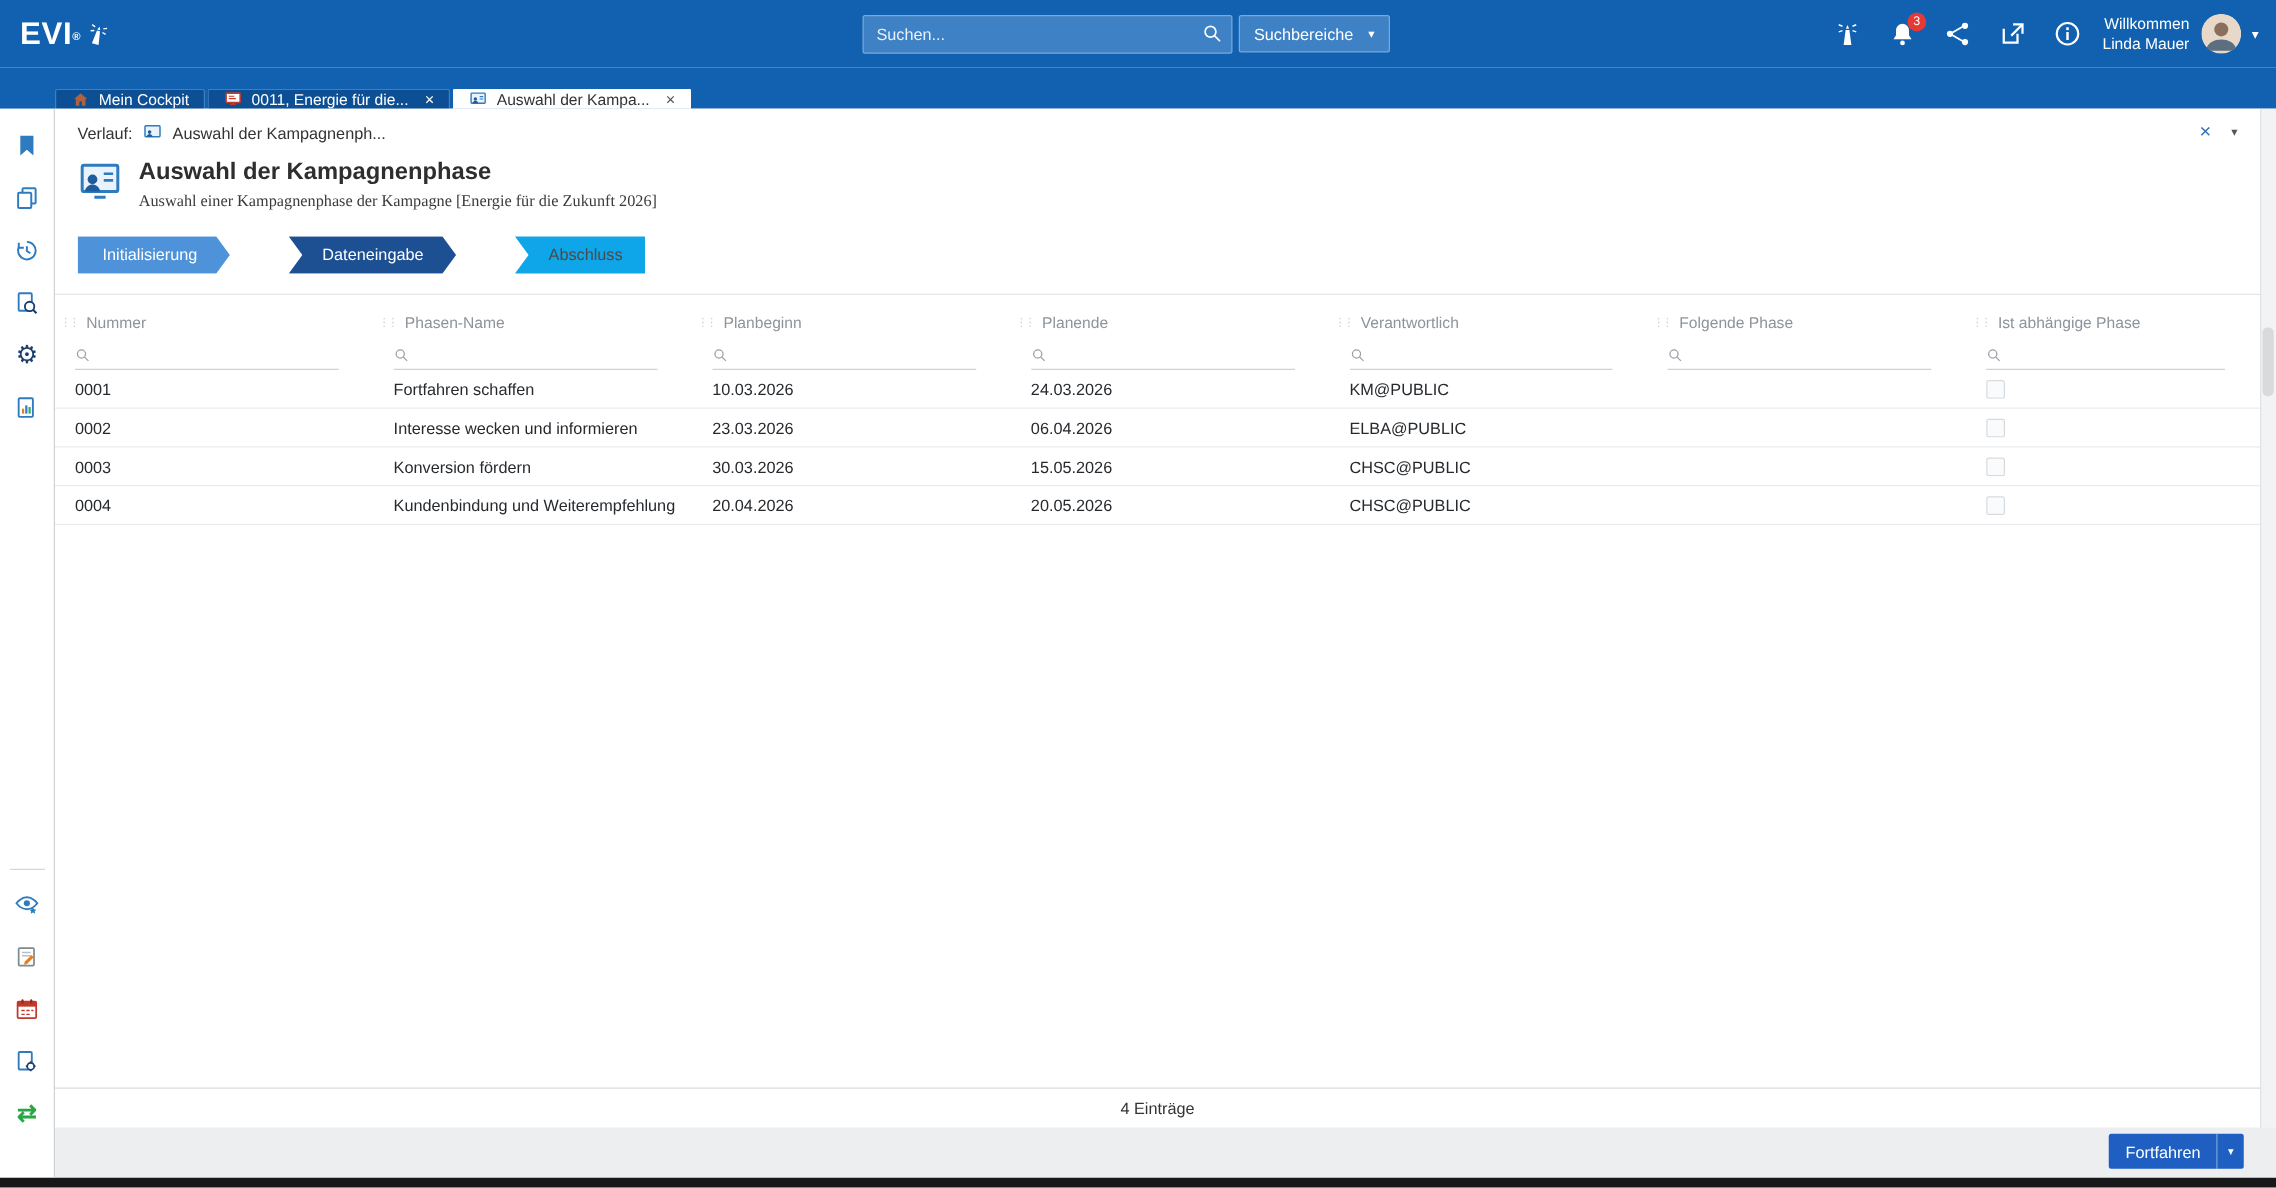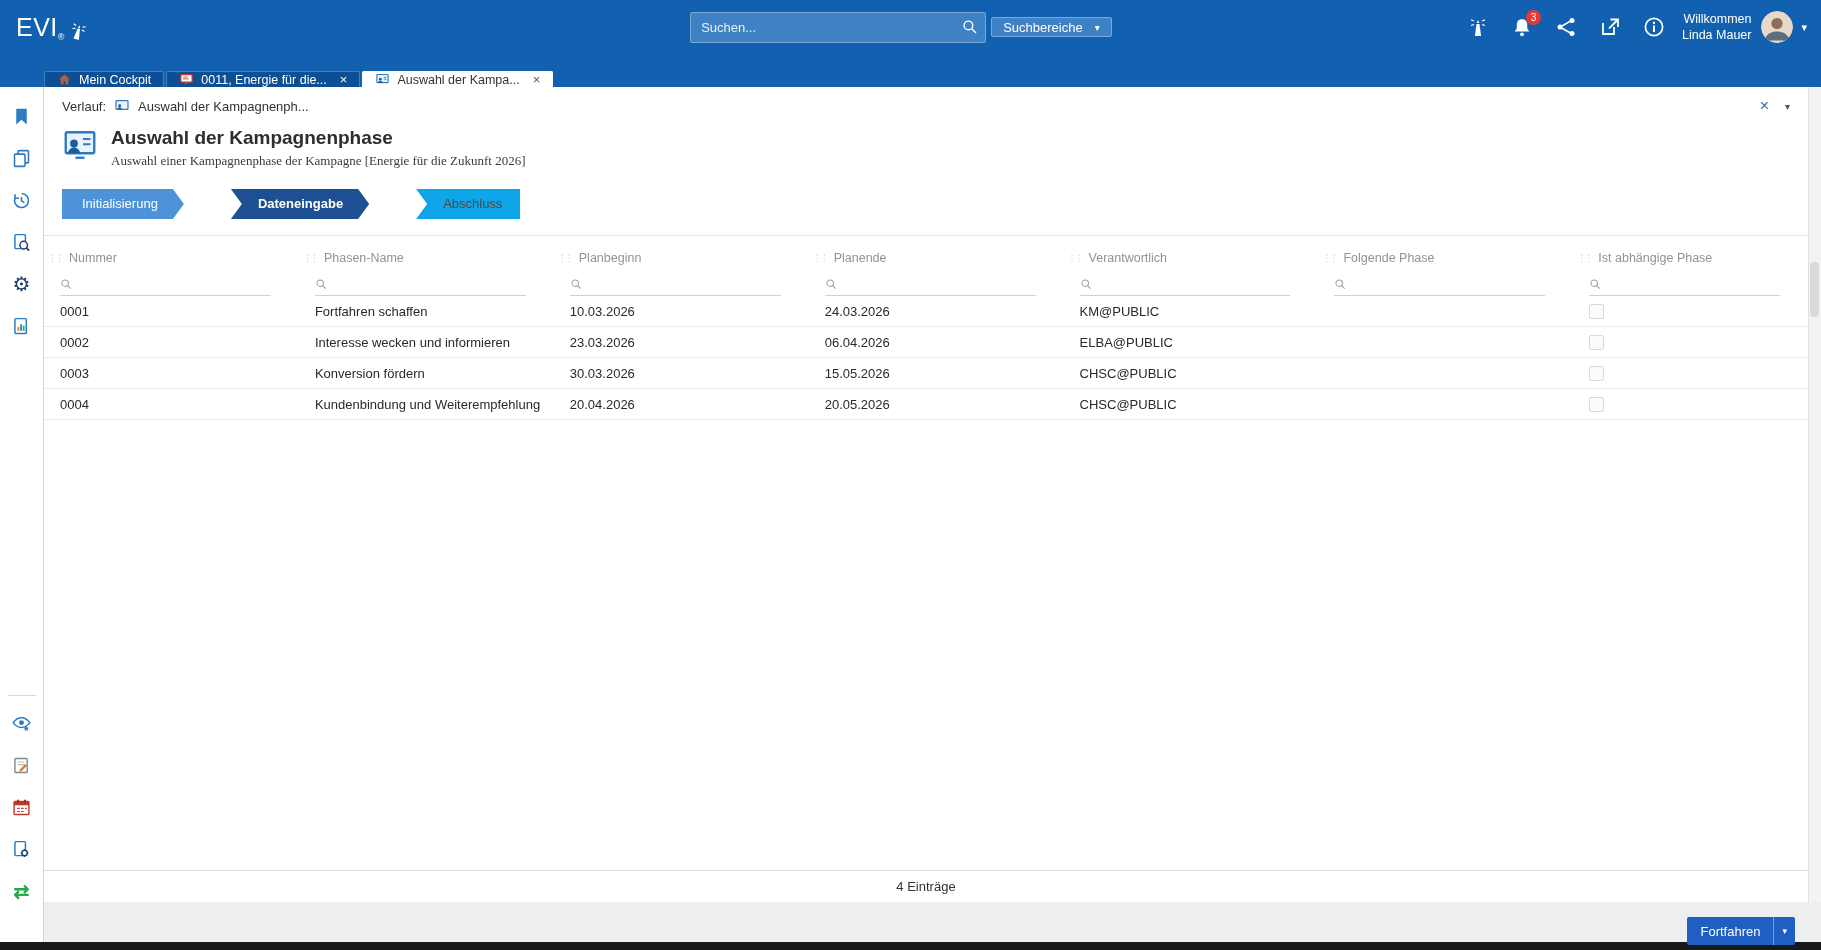--- a/index.html
+++ b/index.html
@@ -2,29 +2,29 @@
 <html><head>
 <meta charset="utf-8">
 <style>
   * { box-sizing: border-box; margin: 0; padding: 0; }
   html,body { width: 1821px; height: 950px; }
   body { font-family: "Liberation Sans", sans-serif; background: #17181a; overflow: hidden; }
   .app { display: flex; flex-direction: column; height: 942px; background: #eceef0; }
 
   
   .topbar { height: 54px; background: #1161b0; display: flex; align-items: center; padding: 0 14px 0 16px; color: #fff; flex: 0 0 auto; }
-  .logo { display: flex; align-items: flex-end; font-size: 25px; font-weight: normal; letter-spacing: .5px; }
+  .logo { display: flex; align-items: center; font-size: 25px; font-weight: bold; letter-spacing: .5px; }
   .logo sup { font-size: 9px; margin-top: 3px; }
   .logo svg { margin-left: 3px; margin-top: 2px; transform: rotate(14deg); }
   .sp1 { flex: 1.7; } .sp2 { flex: 1; }
   .searchbox { position: relative; width: 296px; height: 31px; }
   .searchbox input { width: 100%; height: 100%; background: #3f81c5; border: 1px solid #7aa8d8; border-radius: 2px; color: #ffffff; font-size: 13px; padding: 0 30px 0 10px; outline: none; font-family: inherit; }
   .searchbox input::placeholder { color: #e9f1fa; opacity: 1; }
   .search-mag { position: absolute; right: 8px; top: 7px; width: 16px; height: 16px; cursor: pointer; }
-  .scope { margin-left: 5px; height: 20px; background: #3f81c5; border: 1px solid #7aa8d8; border-radius: 2px; display: flex; align-items: center; gap: 12px; padding: 0 11px; font-size: 13px; cursor: pointer; }
+  .scope { margin-left: 5px; height: 30px; background: #3f81c5; border: 1px solid #7aa8d8; border-radius: 2px; display: flex; align-items: center; gap: 12px; padding: 0 11px; font-size: 13px; cursor: pointer; }
   .scope .chev { font-size: 10px; }
   .top-icons { display: flex; align-items: center; gap: 20px; margin-right: 16px; }
   .tico { position: relative; width: 24px; height: 24px; cursor: pointer; }
   .tico svg { width: 24px; height: 24px; }
   .badge { position: absolute; top: -5px; right: -7px; background: #e53935; color: #fff; border-radius: 50%; min-width: 15px; height: 15px; font-size: 10px; line-height: 15px; text-align: center; padding: 0 2px; }
   .welcome { text-align: right; font-size: 12.5px; line-height: 1.3; margin-right: 10px; }
   .avatar { width: 32px; height: 32px; border-radius: 50%; overflow: hidden; cursor: pointer; flex: 0 0 auto; }
   .user-chev { font-size: 11px; margin-left: 8px; cursor: pointer; }
 
   
@@ -58,21 +58,21 @@
   
   .headblock { display: flex; gap: 13px; padding: 2px 18px 12px; align-items: flex-start; flex: 0 0 auto; }
   .headblock svg { width: 36px; height: 36px; flex: 0 0 auto; }
   .page-title { font-size: 19px; font-weight: bold; color: #2e2e2e; }
   .page-sub { font-size: 13px; color: #3b3b3b; margin-top: 4px; font-family: Liberation Serif, serif; }
 
   
   .wizard { display: flex; padding: 8px 18px 16px; border-bottom: 1px solid #e3e5e7; flex: 0 0 auto; gap: 44px; }
   .step { height: 30px; line-height: 30px; font-size: 13px; color: #fff; padding: 0 26px 0 20px; cursor: pointer; white-space: nowrap; }
   .step.done { background: #4e93d9; clip-path: polygon(0 0, calc(100% - 11px) 0, 100% 50%, calc(100% - 11px) 100%, 0 100%); }
-  .step.active { background: #1d4f93; font-weight: bold; margin-left: 3px; padding-left: 27px; clip-path: polygon(0 0, calc(100% - 11px) 0, 100% 50%, calc(100% - 11px) 100%, 0 100%, 11px 50%); }
+  .step.active { background: #1d4f93; font-weight: normal; margin-left: 3px; padding-left: 27px; clip-path: polygon(0 0, calc(100% - 11px) 0, 100% 50%, calc(100% - 11px) 100%, 0 100%, 11px 50%); }
   .step.pending { background: #0ea5e9; color: #4a4a4a; margin-left: 3px; padding-left: 27px; padding-right: 18px; clip-path: polygon(0 0, 100% 0, 100% 100%, 0 100%, 11px 50%); filter: drop-shadow(0 0 1px #b5b8bb); }
 
   
   .grid7 { display: grid; grid-template-columns: 14.45% 14.45% 14.45% 14.45% 14.45% 14.45% auto; }
   .thead { padding-top: 10px; flex: 0 0 auto; }
   .hcell { display: flex; align-items: center; padding-left: 4px; color: #8d949b; font-size: 12.5px; height: 24px; cursor: pointer; overflow: hidden; white-space: nowrap; }
   .grip { color: #c6cace; font-size: 9px; letter-spacing: -2px; margin-right: 7px; line-height: 1; }
   .fcell { padding: 0 28px 0 16px; cursor: text; }
   .funder { display: flex; align-items: flex-end; height: 26px; border-bottom: 1px solid #cfd3d6; padding-bottom: 4px; }
   .mag { width: 13px; height: 13px; }
@@ -81,21 +81,21 @@
   .cbox { width: 15px; height: 15px; border: 1px solid #d8dbde; background: #fafbfc; border-radius: 2px; display: inline-block; vertical-align: middle; }
   .panel-spacer { flex: 1; }
   .entries { border-top: 1px solid #d9dbdd; height: 32px; display: flex; align-items: center; justify-content: center; font-size: 13px; color: #333; flex: 0 0 auto; }
 
   
   .vscroll { position: absolute; top: 0; right: 0; width: 13px; bottom: 40px; background: #f2f3f4; border-left: 1px solid #e0e2e4; cursor: pointer; }
   .vthumb { position: absolute; top: 175px; right: 2px; width: 9px; height: 55px; background: #d8dadc; border-radius: 4px; cursor: grab; }
 
   
   .bottombar { height: 40px; position: relative; flex: 0 0 auto; }
-  .btn-continue { position: absolute; right: 26px; top: 15px; height: 28px; display: flex; align-items: center; background: #1e5fc1; color: #fff; border-radius: 2px; font-size: 13px; cursor: pointer; }
+  .btn-continue { position: absolute; right: 26px; top: 5px; height: 28px; display: flex; align-items: center; background: #1e5fc1; color: #fff; border-radius: 2px; font-size: 13px; cursor: pointer; }
   .btn-label { padding: 0 13px; }
   .btn-arrow { padding: 0 8px; border-left: 1px solid rgba(255,255,255,.4); font-size: 9px; height: 100%; display: flex; align-items: center; }
 </style>
 </head>
 <body>
 
 <div class="app">
 
   <header class="topbar">
     <div class="logo">

